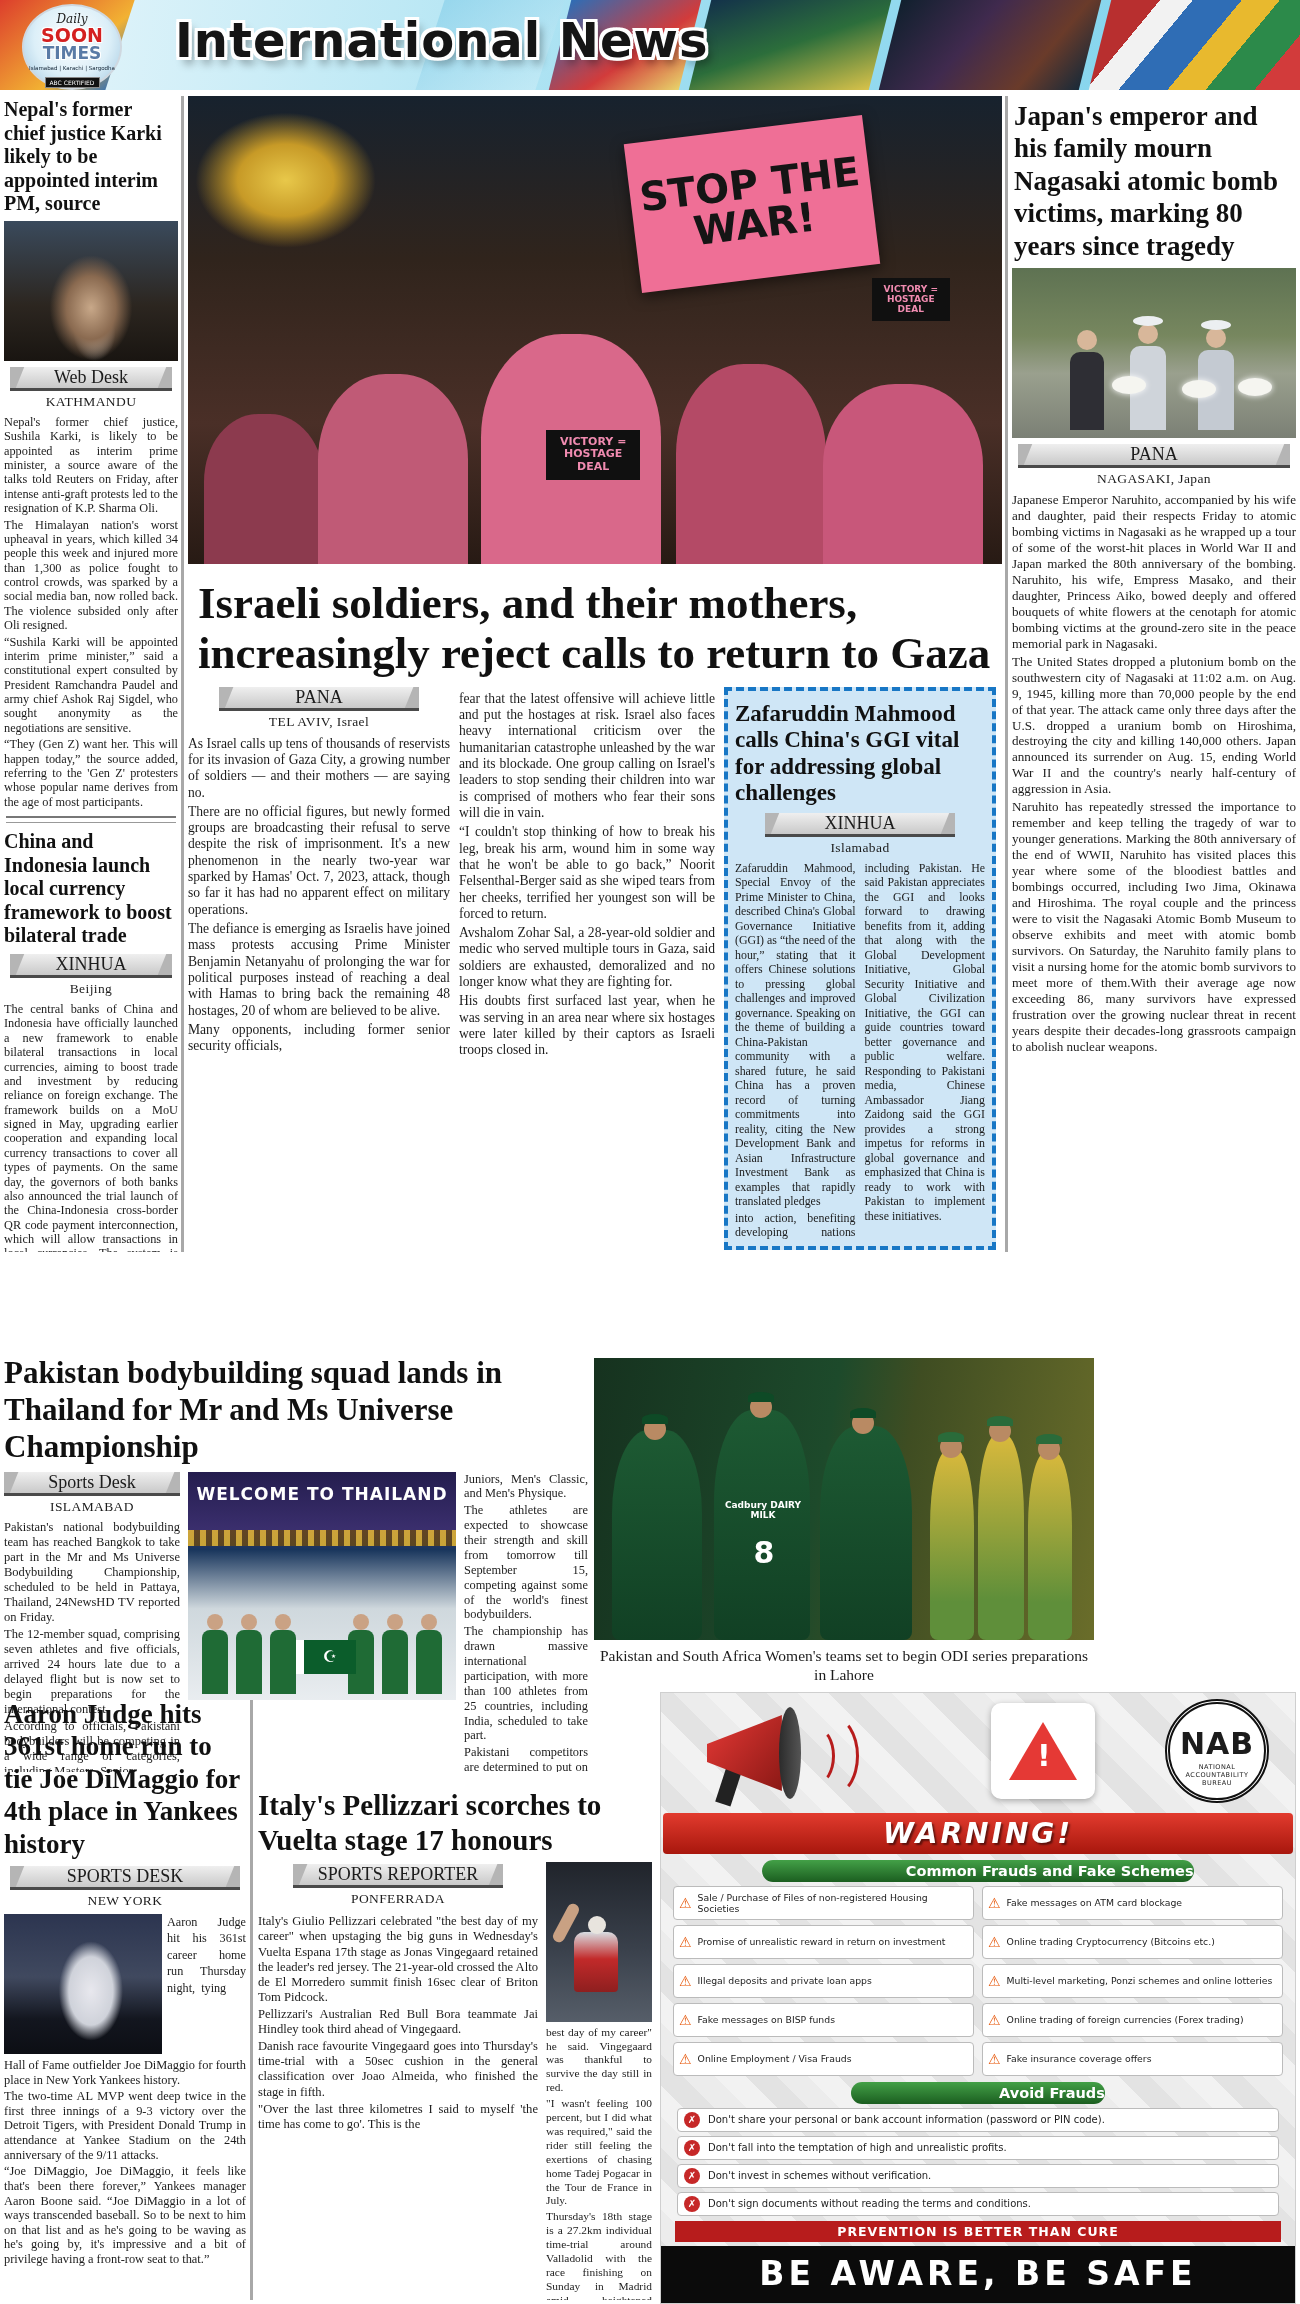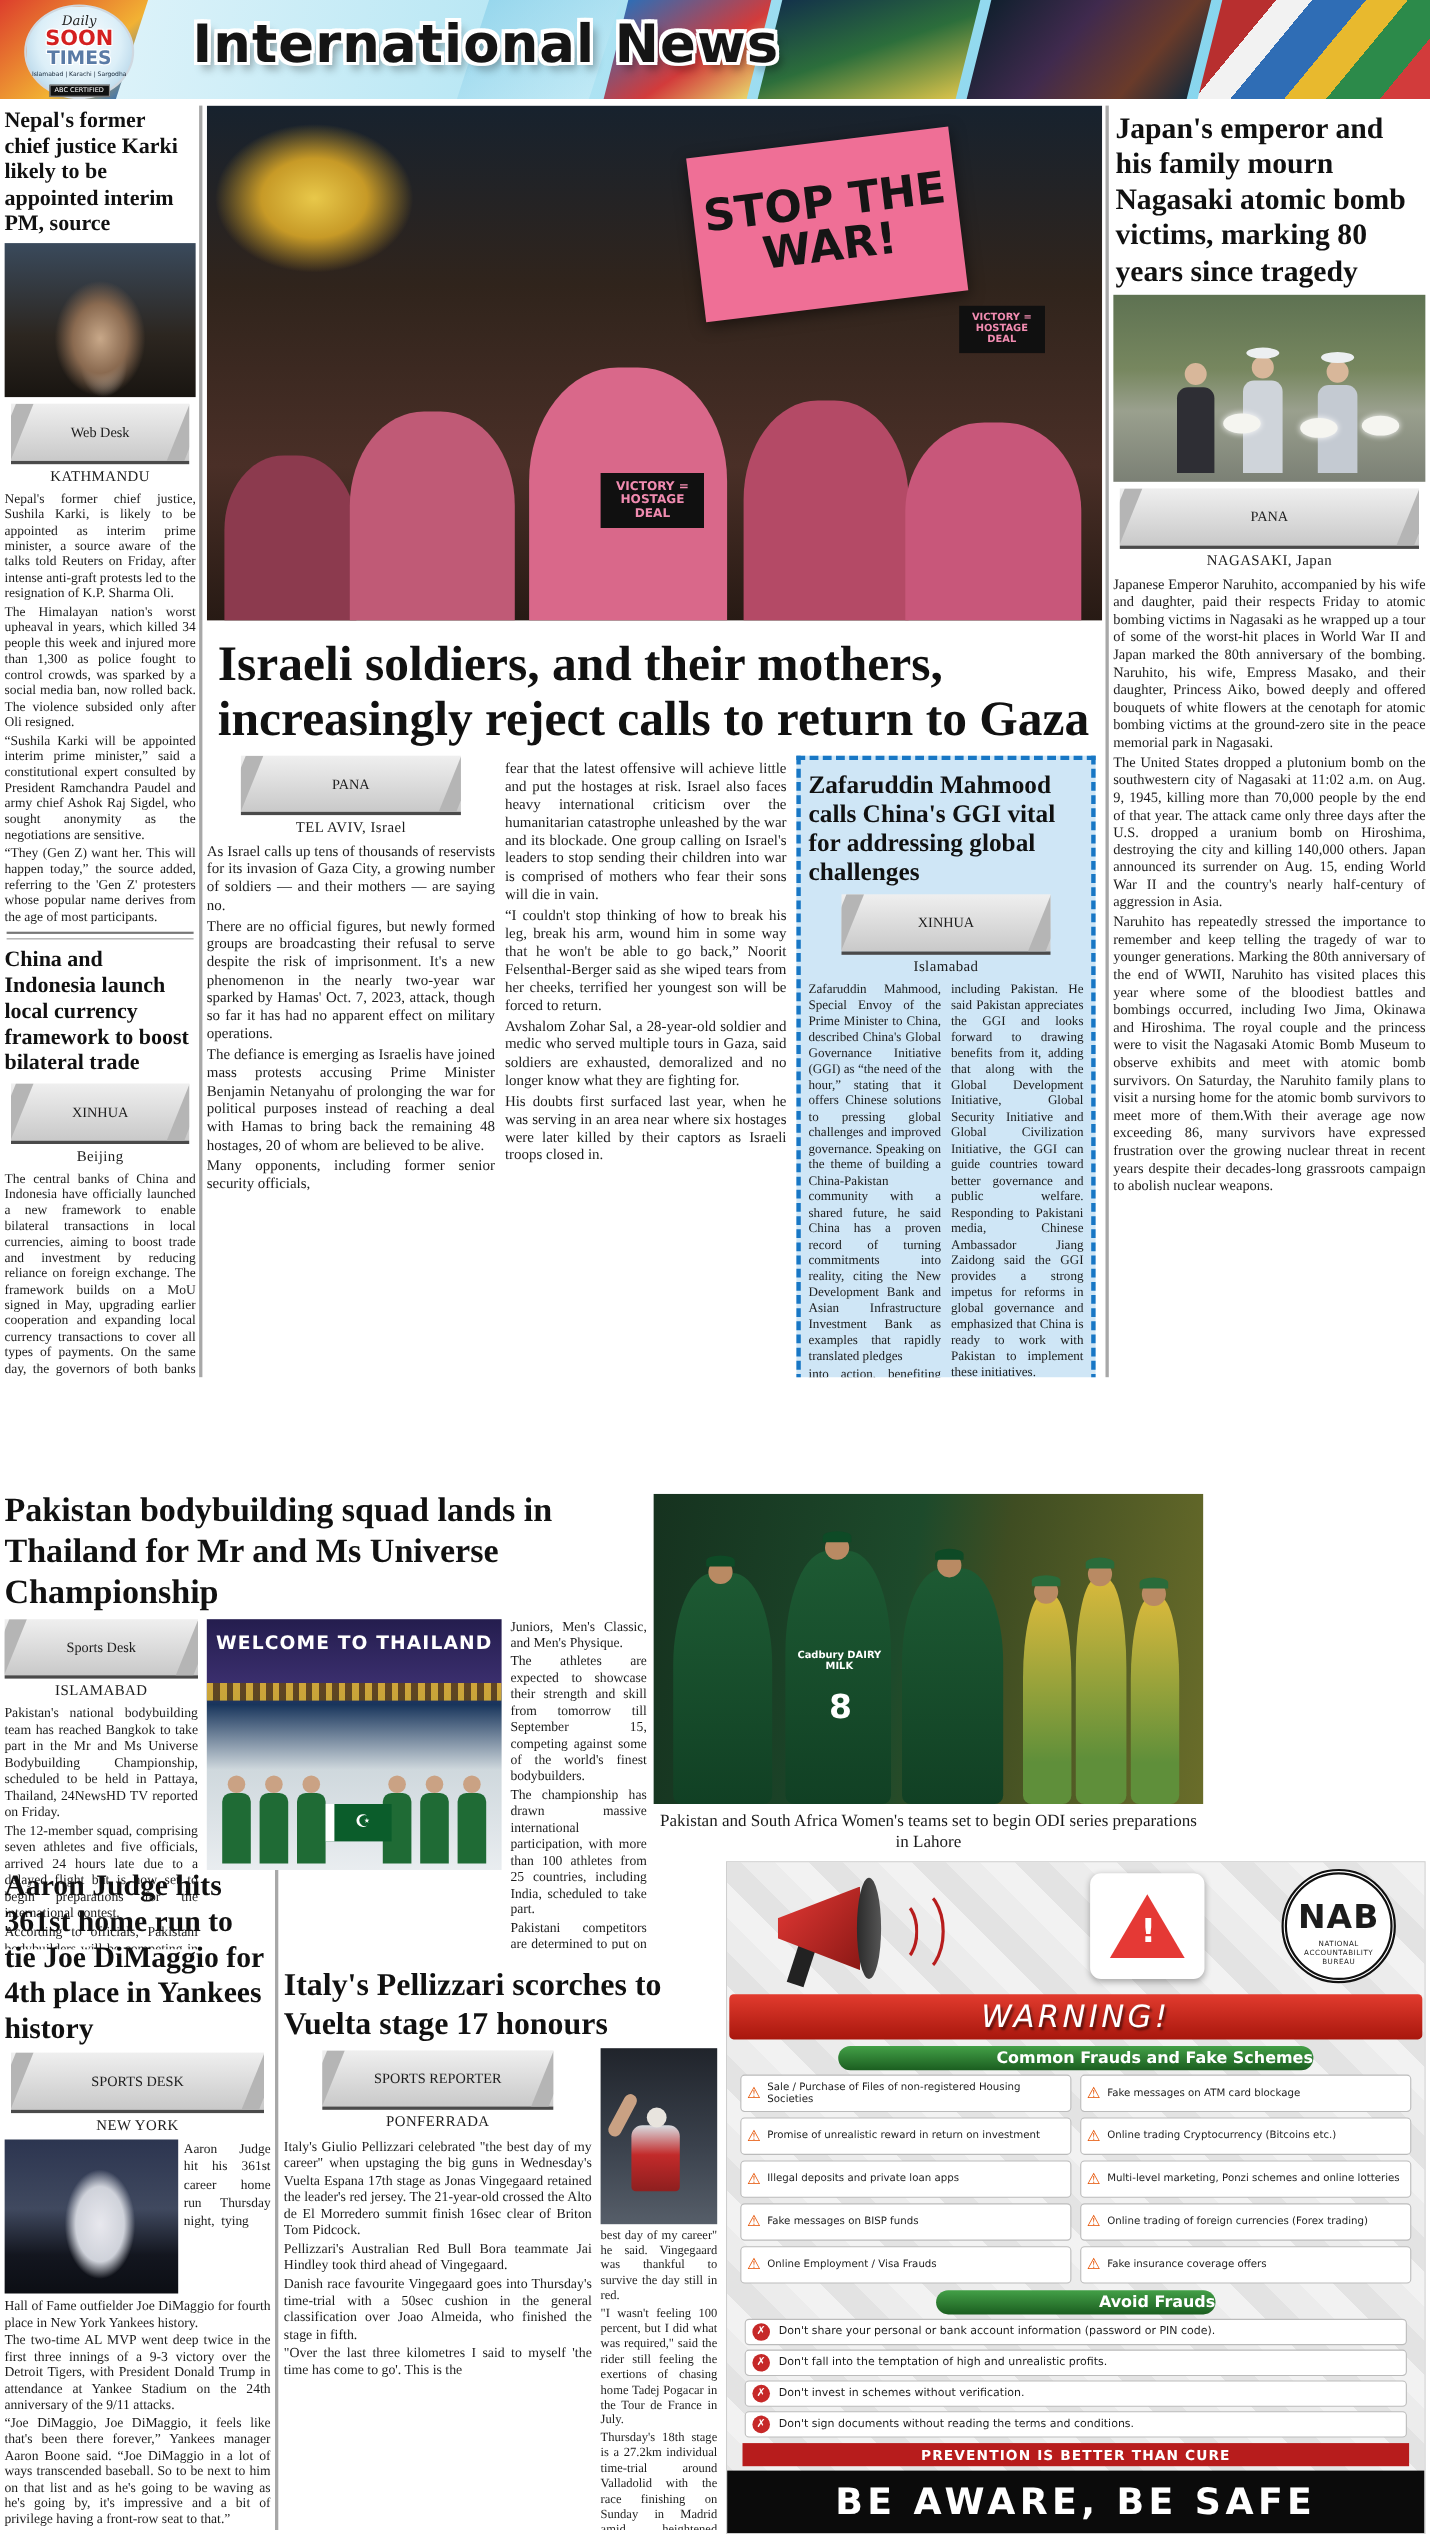--- a/index.html
+++ b/index.html
@@ -26,21 +26,21 @@
     padding:1px 4px;margin-top:1px;border:1px solid #888;}
   .section-title{position:absolute;z-index:4;font-family:"DejaVu Sans",sans-serif;font-weight:900;color:#151515;
     letter-spacing:1px;
     text-shadow:-3px -3px 0 #fff,3px -3px 0 #fff,-3px 3px 0 #fff,3px 3px 0 #fff,0 -3px 0 #fff,0 3px 0 #fff,-3px 0 0 #fff,3px 0 0 #fff,5px 7px 8px rgba(0,0,0,.35);}
   #intl-title{left:175px;top:12px;font-size:48px;}
   .mh-tile{position:absolute;top:0;height:90px;transform:skewX(-14deg);z-index:1;}
   
   .headline{font-weight:bold;text-align:left;color:#111;}
   .byline-wrap{margin:6px 6px 4px;}
   .byline-bar{position:relative;background:linear-gradient(180deg,#efefef,#c9c9c9);text-align:center;
-    font-size:13px;padding:18px 0;border-bottom:3px solid #4a4a4a;overflow:hidden;}
+    font-size:18px;padding:0 0;border-bottom:3px solid #4a4a4a;overflow:hidden;}
   .byline-bar::before,.byline-bar::after{content:"";position:absolute;top:0;bottom:0;width:16px;background:#b5b5b5;}
   .byline-bar::before{left:-6px;transform:skewX(-22deg);}
   .byline-bar::after{right:-6px;transform:skewX(-22deg);}
   .dateline{text-align:center;font-size:13.5px;padding:3px 0 1px;letter-spacing:.4px;}
   .para{text-align:justify;margin:0 0 2px;}
   .hdiv-dbl{height:4px;border-top:2px solid #777;border-bottom:1px solid #999;margin:7px 2px;}
   .vdiv{position:absolute;width:3px;background:#a8a8a8;}
   
   #intl-left{position:absolute;left:4px;top:96px;width:174px;height:1156px;overflow:hidden;}
   #intl-left .headline{font-size:20px;line-height:1.18;}
@@ -139,21 +139,21 @@
   .mega-wave{position:absolute;border:3px solid #b71c1c;border-left-color:transparent;border-top-color:transparent;border-bottom-color:transparent;border-radius:50%;}
   .warn-box{position:absolute;left:330px;top:10px;width:104px;height:96px;background:#fff;border-radius:10px;
      box-shadow:0 2px 6px rgba(0,0,0,.3);display:flex;align-items:center;justify-content:center;}
   .tri{width:0;height:0;border-left:34px solid transparent;border-right:34px solid transparent;border-bottom:58px solid #e53935;position:relative;}
   .tri-bang{position:absolute;left:-6px;top:16px;color:#fff;font-family:"DejaVu Sans",sans-serif;font-weight:bold;font-size:30px;}
   .nab-logo{position:absolute;right:26px;top:6px;width:104px;height:104px;border-radius:50%;background:#fff;
      border:5px double #111;box-sizing:border-box;text-align:center;}
   .nab-logo .abbr{font-family:"DejaVu Sans",sans-serif;font-weight:900;font-size:30px;margin-top:22px;letter-spacing:1px;}
   .nab-logo .full{font-family:"DejaVu Sans",sans-serif;font-size:6.5px;letter-spacing:.5px;color:#222;margin-top:2px;padding:0 6px;}
   .warn-banner{margin:2px 2px;background:linear-gradient(180deg,#e23b2e,#a8170d);color:#fff;text-align:center;
-     font-family:"DejaVu Sans",sans-serif;font-weight:400;font-style:italic;font-size:28px;letter-spacing:3px;padding:4px 0;
+     font-family:"DejaVu Sans",sans-serif;font-weight:700;font-style:italic;font-size:28px;letter-spacing:3px;padding:4px 0;
      border-radius:4px;text-shadow:2px 2px 2px rgba(0,0,0,.5);}
   .pill{margin:6px auto 4px;width:68%;background:linear-gradient(180deg,#43a047,#1b5e20);color:#fff;text-align:right;
      font-family:"DejaVu Sans",sans-serif;font-weight:bold;font-size:14.5px;padding:3px 0;border-radius:12px;}
   .fraud-cols{display:flex;gap:8px;margin:4px 12px;}
   .fraud-col{flex:1;display:flex;flex-direction:column;gap:5px;}
   .fraud-item{display:flex;align-items:center;gap:6px;background:#fff;border:1px solid #bbb;border-radius:4px;
      padding:3px 5px;font-family:"DejaVu Sans",sans-serif;font-size:9.3px;line-height:1.2;min-height:26px;}
   .fraud-item .item-ic{color:#e65100;font-size:14px;flex:none;}
   .avoid-list{display:flex;flex-direction:column;gap:4px;margin:4px 16px;}
   .avoid-item{display:flex;align-items:center;gap:8px;background:#fff;border:1px solid #bbb;border-radius:4px;

